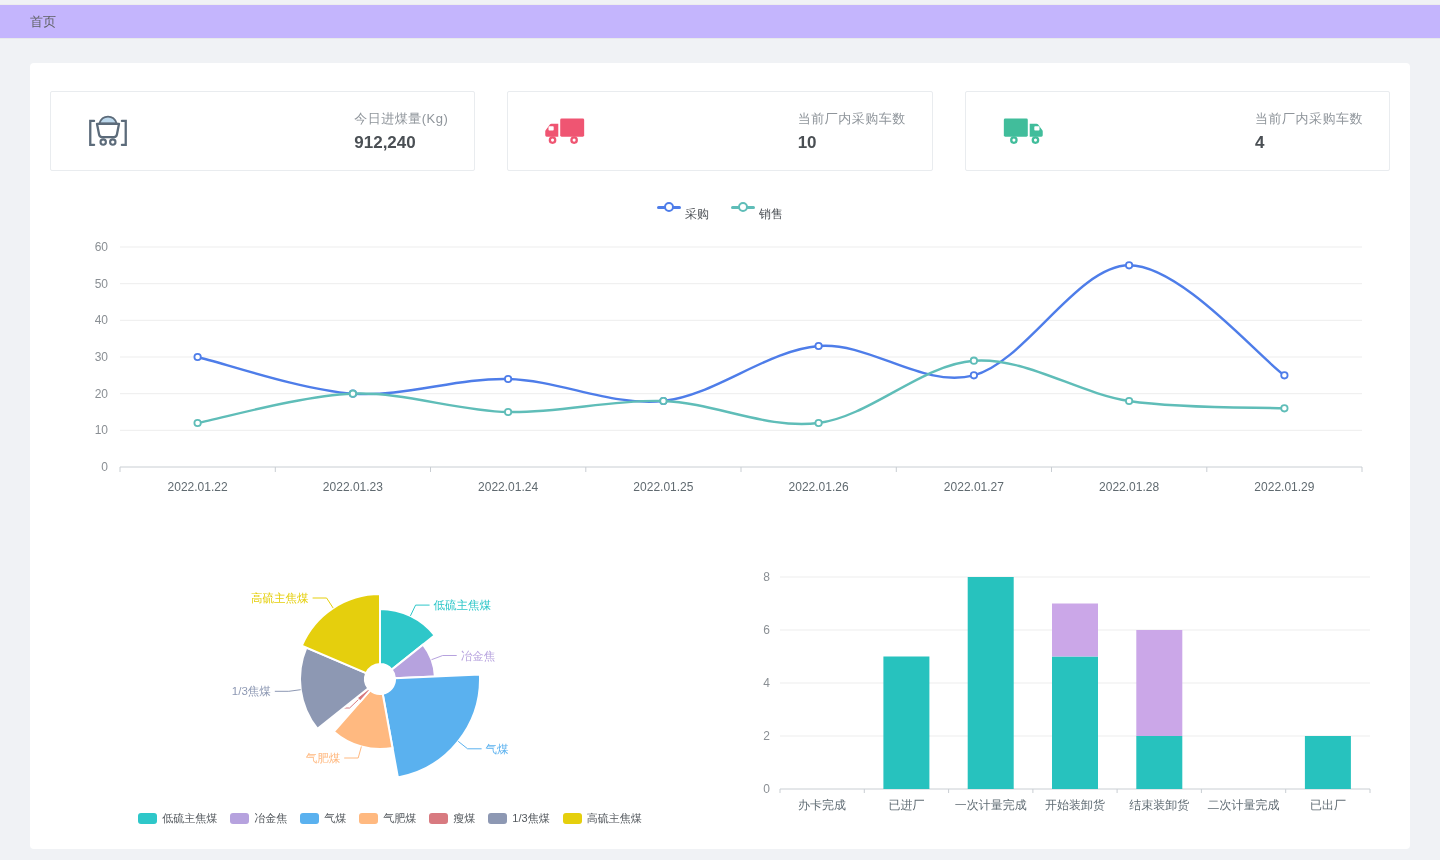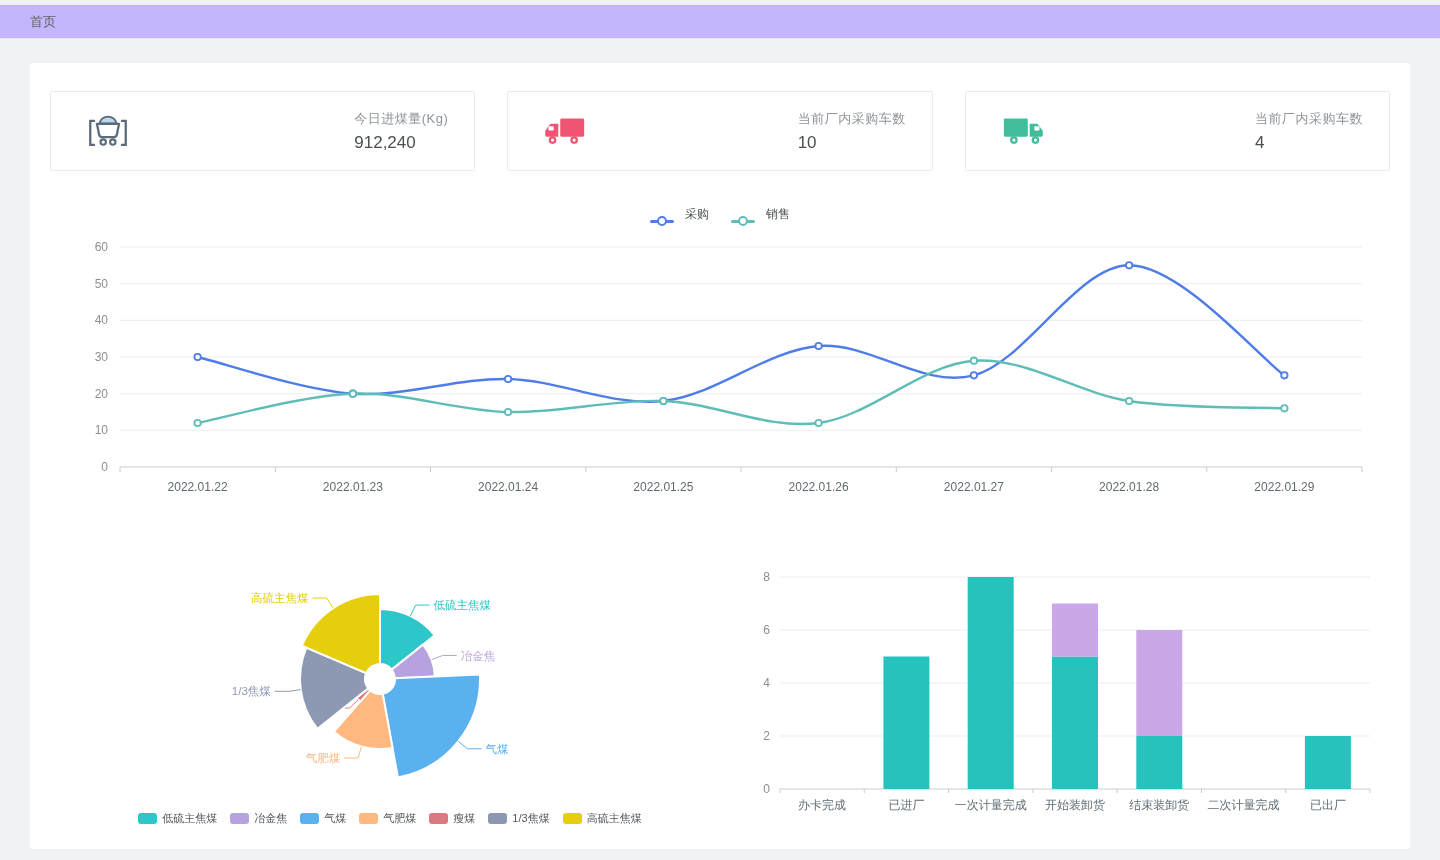--- a/index.html
+++ b/index.html
@@ -4,24 +4,24 @@
 <style>
   html,body{margin:0;padding:0}
   body{width:1440px;height:860px;background:#f0f2f5;font-family:"Liberation Sans",sans-serif;overflow:hidden}
   .topbar{height:33px;background:#c4b5fd;border-top:1px solid #ededed;border-bottom:1px solid #e7e9eb;margin-top:4px;display:flex;align-items:center;padding:0 30px}
   .crumb{font-size:13px;color:#606266;cursor:pointer}
   .panel{background:#fff;margin:24px 30px 0;border-radius:4px;height:786px;padding:20px;box-sizing:border-box}
   .stats{display:flex;gap:32px;margin-top:8px}
   .card{flex:1;height:80px;border:1px solid #e9ecef;border-radius:2px;display:flex;align-items:center;justify-content:space-between;padding:0 26px 0 34px;box-sizing:border-box;background:#fff}
   .card .txt{text-align:left}
   .card .lb{font-size:13px;color:#8f959b;letter-spacing:.5px}
-  .card .vl{font-size:17px;font-weight:400;color:#4a4f54;margin-top:5px}
+  .card .vl{font-size:17px;font-weight:700;color:#4a4f54;margin-top:5px}
   .icon48{width:46px;height:40px;display:block}
   #line-legend{display:flex;justify-content:center;align-items:center;gap:22px;margin-top:34px;height:18px}
-  .lgd{display:inline-flex;align-items:flex-end;gap:11px;cursor:pointer}
+  .lgd{display:inline-flex;align-items:flex-start;gap:4px;cursor:pointer}
   .lgd .ln{position:relative;width:24px;height:3px;border-radius:2px;display:inline-block}
   .lgd .ln i{position:absolute;left:50%;top:50%;transform:translate(-50%,-50%);width:6px;height:6px;background:#fff;border:2px solid;border-radius:50%;display:block}
   .lgt{font-size:12px;color:#4d5156}
   #line-chart{display:block;margin-top:4px}
   .bottom{display:flex;margin-top:40px}
   .half-l{width:690px}
   .half-r{flex:1}
   #pie-legend{display:flex;justify-content:center;align-items:center;gap:13px;margin-top:2px}
   .plg{display:inline-flex;align-items:center;gap:5px;cursor:pointer}
   .sw{width:19px;height:11px;border-radius:3px;display:inline-block}

